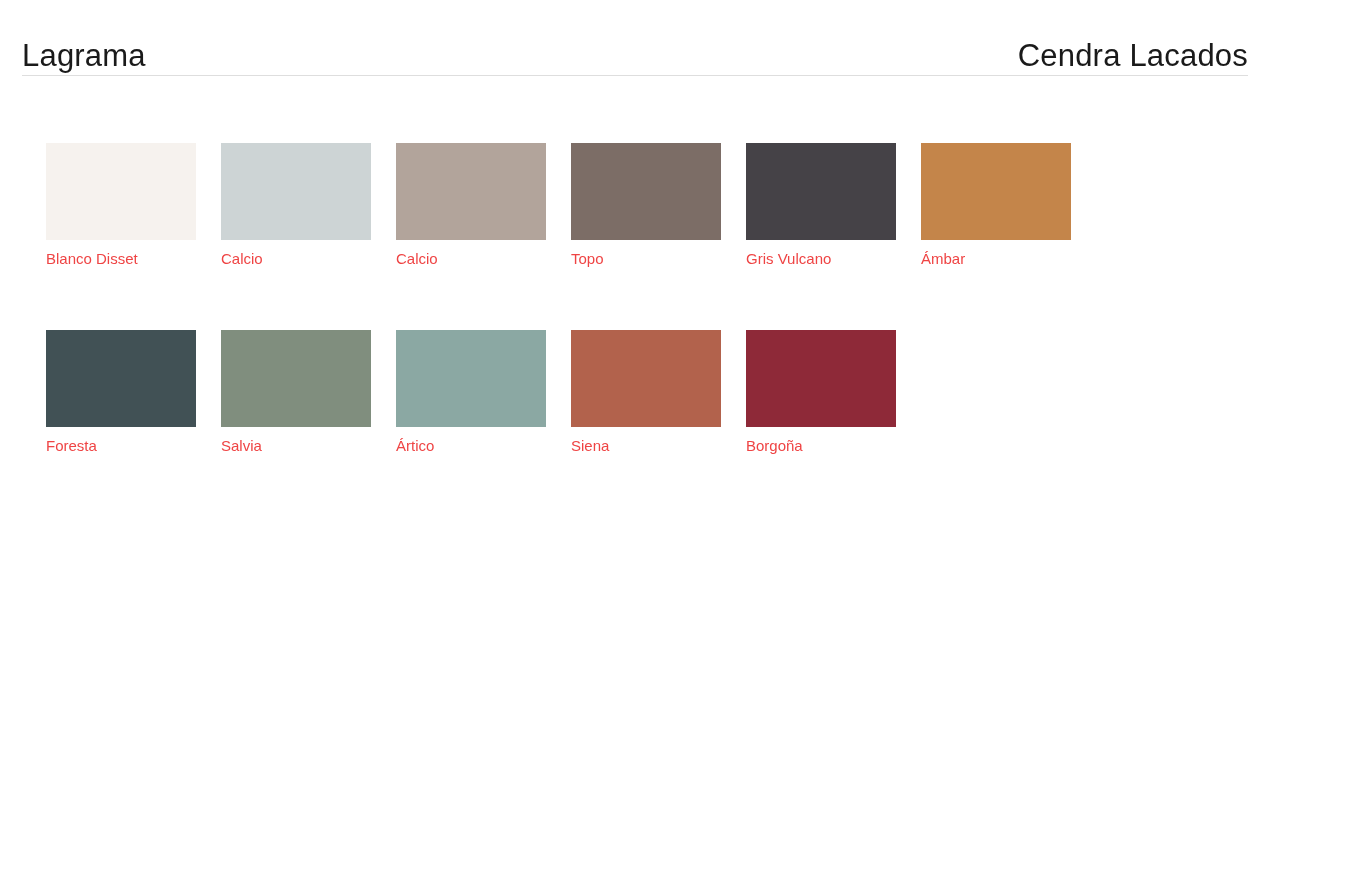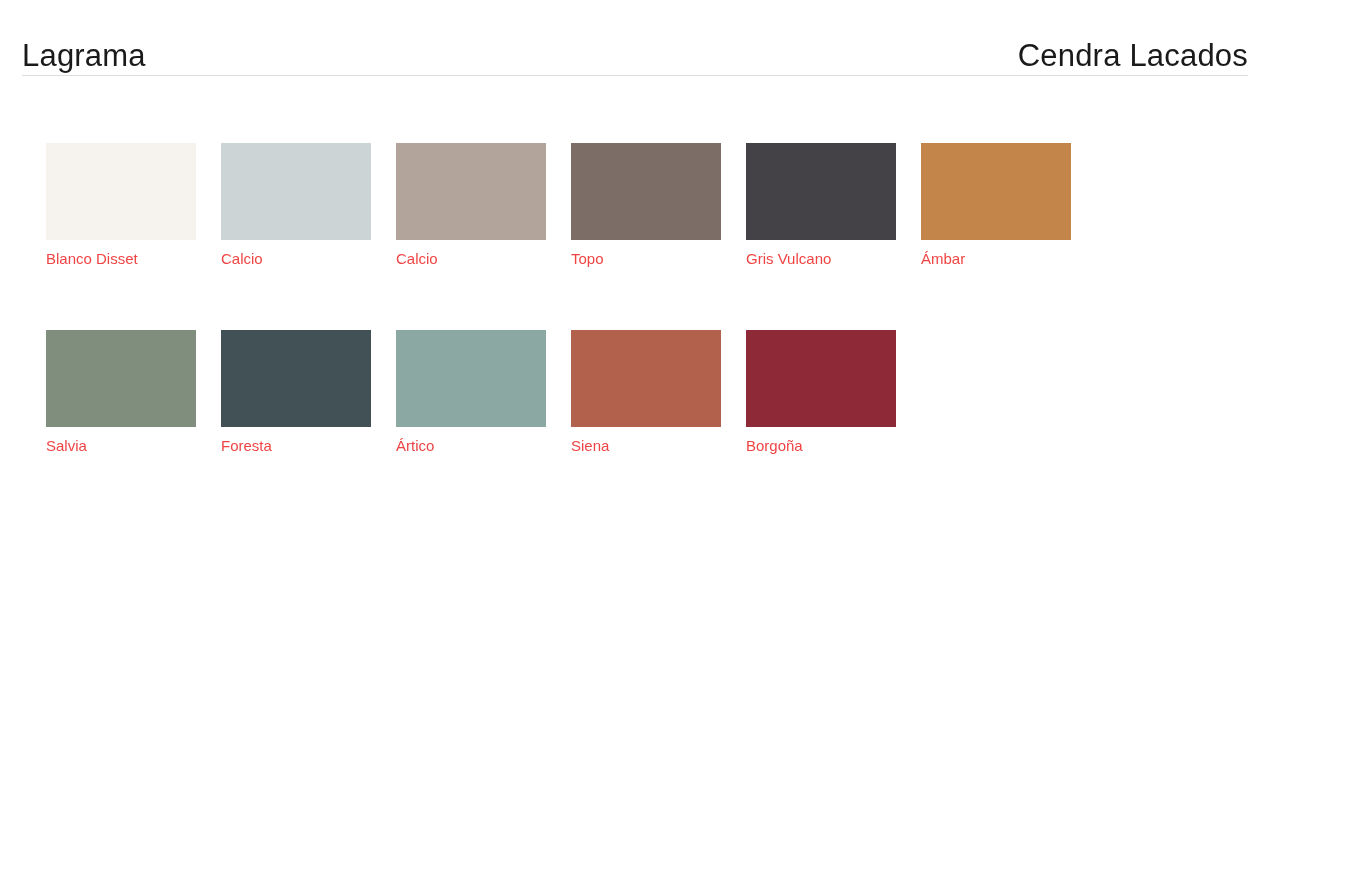--- a/index.html
+++ b/index.html
@@ -108,26 +108,26 @@
       </div>
       <div class="swatch-cell">
         <div class="swatch-chip" style="background: rgb(69, 66, 71);"></div>
         <div class="swatch-label">Gris Vulcano</div>
       </div>
       <div class="swatch-cell">
         <div class="swatch-chip" style="background: rgb(196, 133, 74);"></div>
         <div class="swatch-label">Ámbar</div>
       </div>
       <div class="swatch-cell">
+        <div class="swatch-chip" style="background: rgb(65, 81, 85);"></div>
+        <div class="swatch-label">Foresta</div>
+      </div>
+      <div class="swatch-cell">
         <div class="swatch-chip" style="background: rgb(128, 142, 126);"></div>
         <div class="swatch-label">Salvia</div>
-      </div>
-      <div class="swatch-cell">
-        <div class="swatch-chip" style="background: rgb(65, 81, 85);"></div>
-        <div class="swatch-label">Foresta</div>
       </div>
       <div class="swatch-cell">
         <div class="swatch-chip" style="background: rgb(139, 168, 163);"></div>
         <div class="swatch-label">Ártico</div>
       </div>
       <div class="swatch-cell">
         <div class="swatch-chip" style="background: rgb(178, 98, 76);"></div>
         <div class="swatch-label">Siena</div>
       </div>
       <div class="swatch-cell">

